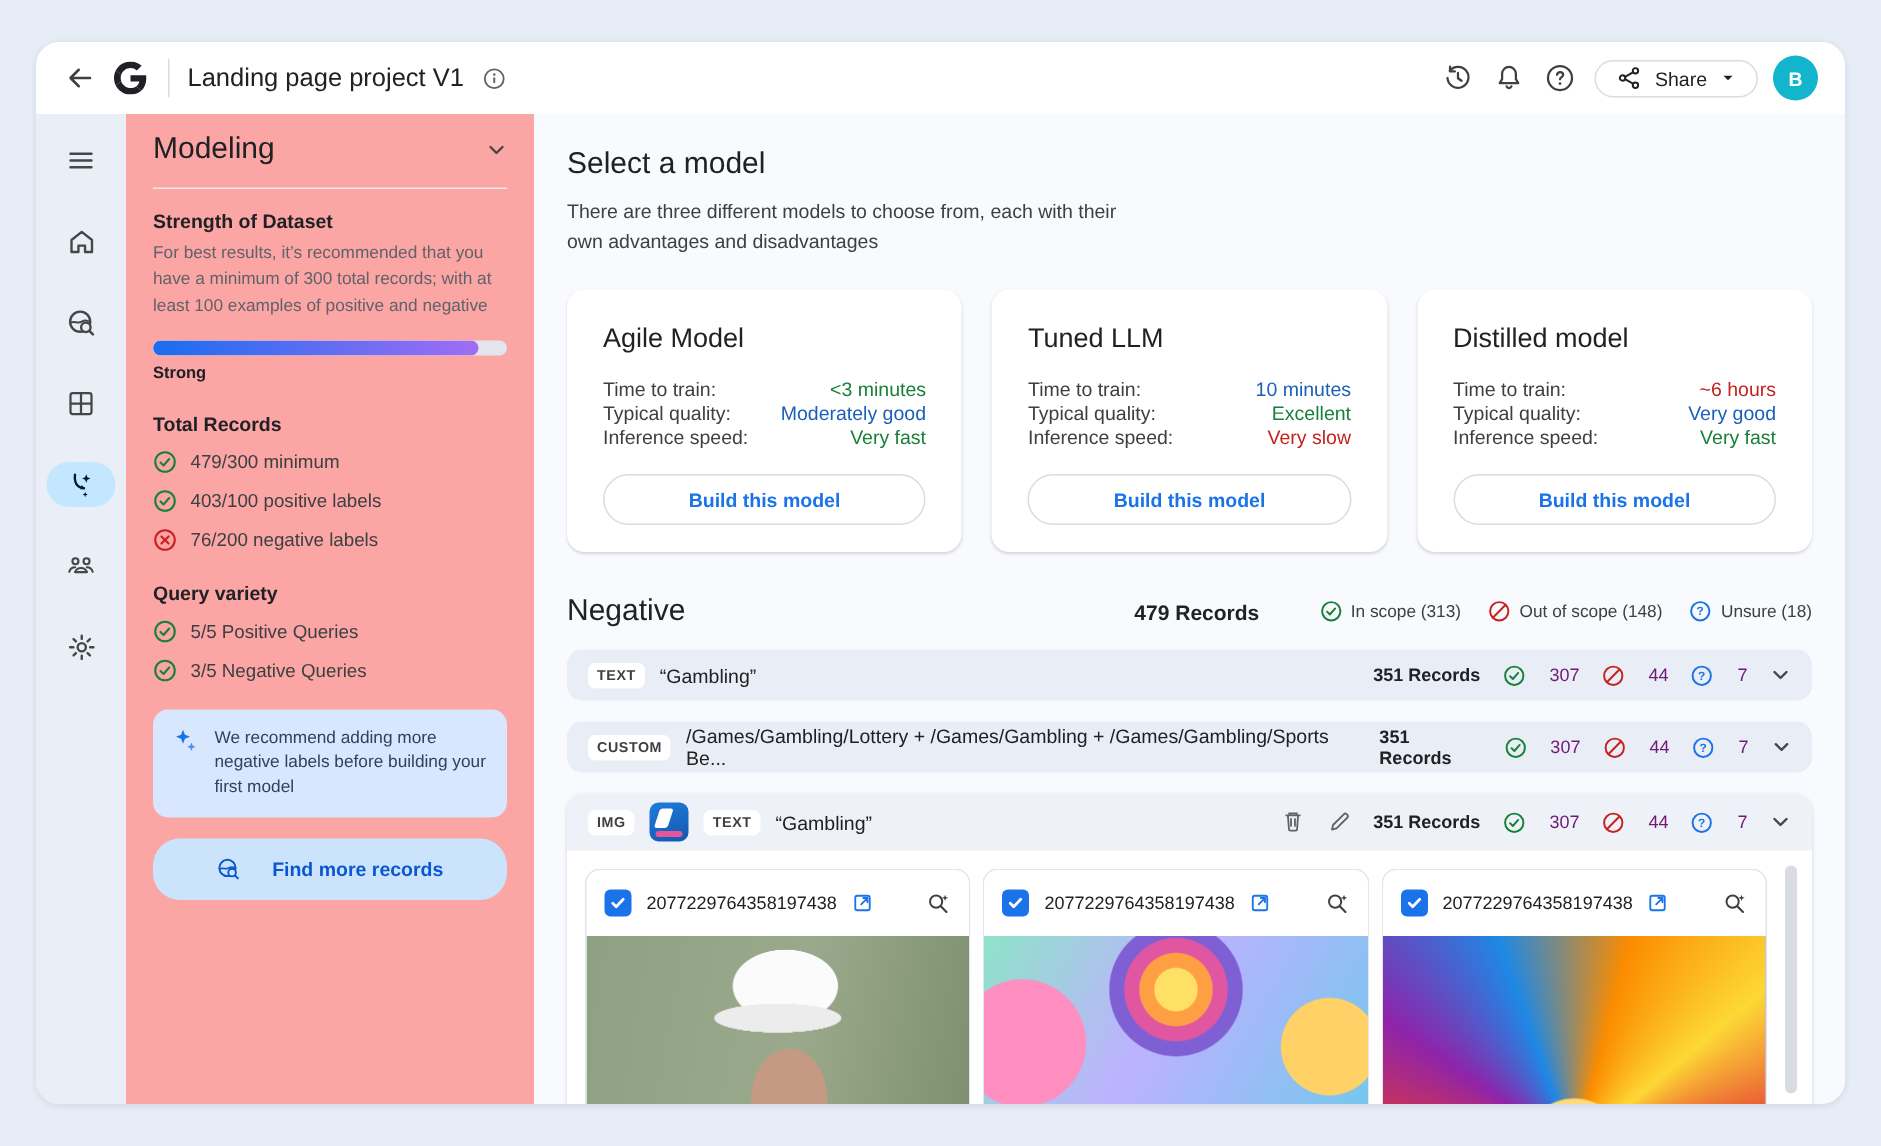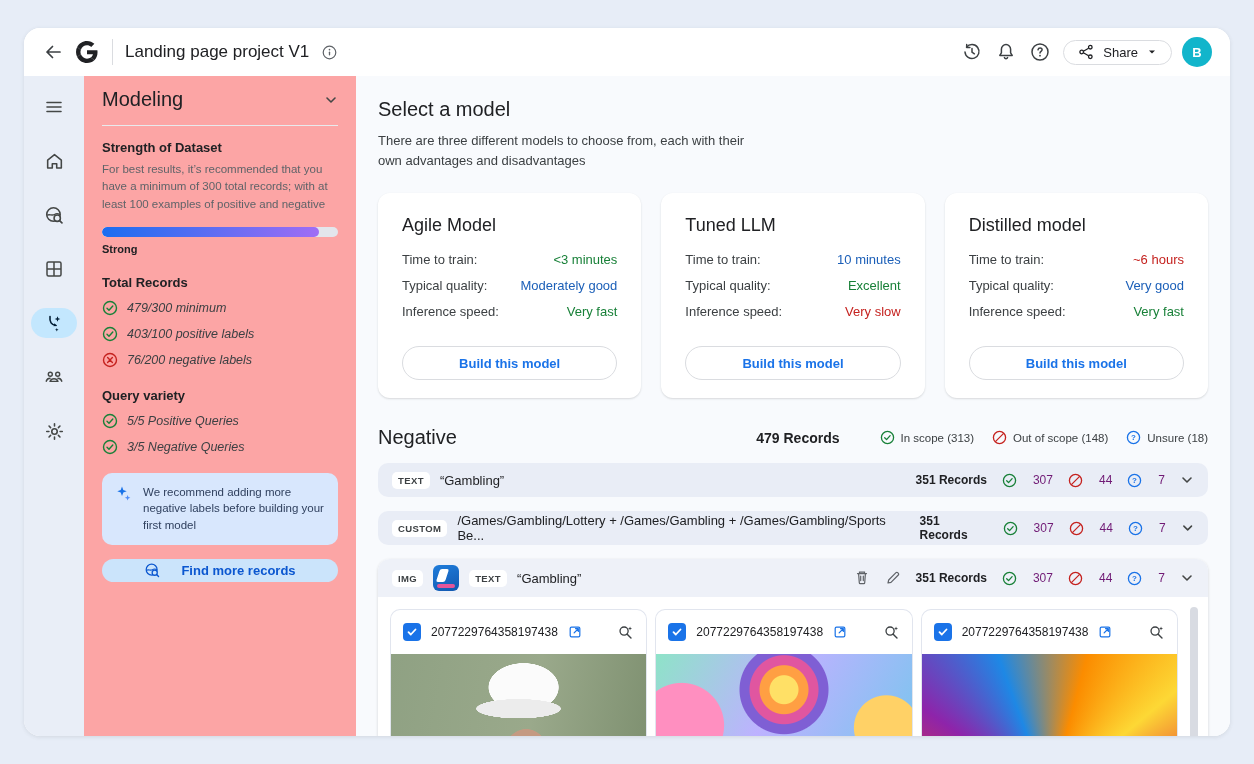--- a/index.html
+++ b/index.html
@@ -39,32 +39,32 @@
   .panel { width:272px; flex:0 0 272px; background:#fca5a5; padding:12px 18px 0 18px; overflow:hidden; }
   .panel-head { display:flex; align-items:center; justify-content:space-between; }
   .panel-title { font-size:20px; font-weight:400; color:#202124; }
   .panel-desc { font-size:11.5px; color:#5f6368; line-height:1.5; margin-top:8px; }
   .panel hr { border:none; border-top:1px solid #e8eaed; margin:14px 0; }
   .sec-title { font-size:13px; font-weight:bold; color:#202124; margin:14px 0 6px; }
   .sec-desc { font-size:11.5px; color:#5f6368; line-height:1.5; }
   .progress-track { height:10px; background:#e3e6ec; border-radius:6px; margin-top:14px; overflow:hidden; }
   .progress-fill { height:100%; border-radius:6px; }
   .progress-label { font-size:11px; font-weight:bold; margin-top:6px; }
-  .chk-item { display:flex; align-items:center; gap:9px; font-size:12.5px; color:#3c4043; margin:10px 0;font-style:italic; }
+  .chk-item { display:flex; align-items:center; gap:9px; font-size:12.5px; color:#3c4043; margin:10px 0; }
   .banner { background:#d8e7fd; border-radius:10px; padding:11px 12px; display:flex; gap:9px; align-items:flex-start; margin-top:18px; }
   .banner p { margin:0; font-size:11.5px; line-height:1.45; color:#30415f; }
-  .find-btn { margin-top:14px; width:100%; height:23px; border:none; border-radius:18px; background:#cbe4fb; color:#0b57d0; font-size:13px; font-weight:bold; display:flex; align-items:center; justify-content:center; gap:20px; cursor:pointer; font-family:inherit; }
+  .find-btn { margin-top:14px; width:100%; height:41px; border:none; border-radius:18px; background:#cbe4fb; color:#0b57d0; font-size:13px; font-weight:bold; display:flex; align-items:center; justify-content:center; gap:20px; cursor:pointer; font-family:inherit; }
   
   .main { flex:1; background:#f8fafd; padding:16px 22px 0 22px; overflow:hidden; position:relative; }
   .main-title { font-size:20px; font-weight:400; margin:6px 0 10px; }
   .main-sub { font-size:13px; color:#3c4043; line-height:1.55; max-width:370px; margin:0; }
   .cards { display:flex; gap:20px; margin-top:22px; }
   .mcard { flex:1; background:#fff; border-radius:12px; padding:20px 24px 18px; box-shadow:0 1px 2px rgba(60,64,67,.18); }
   .mcard h3 { font-size:18px; font-weight:400; margin:2px 0 16px; }
-  .spec { display:flex; justify-content:space-between; font-size:13px; margin:11px 0; }
+  .spec { display:flex; justify-content:space-between; font-size:13px; margin:1px 0; }
   .spec .lab { color:#3c4043; }
   .build-btn { margin-top:16px; width:100%; height:34px; border:1px solid #dadce0; border-radius:17px; background:#fff; color:#1a73e8; font-size:13px; font-weight:bold; cursor:pointer; font-family:inherit; }
   
   .ds-head { display:flex; align-items:center; margin:28px 0 14px; }
   .ds-title { font-size:20px; font-weight:400; flex:1; }
   .ds-total { font-size:14px; font-weight:bold; margin-right:22px; }
   .legend-item { display:flex; align-items:center; gap:6px; font-size:11.5px; color:#3c4043; margin-left:18px; }
   .drow { height:34px; background:#e9edf6; border-radius:10px; display:flex; align-items:center; gap:10px; padding:0 14px; margin-bottom:14px; cursor:pointer; }
   .badge { background:#fff; border-radius:5px; padding:3px 6px; font-size:9.5px; font-weight:bold; letter-spacing:.4px; color:#3c4043; }
   .drow-text { font-size:13px; color:#202124; }

